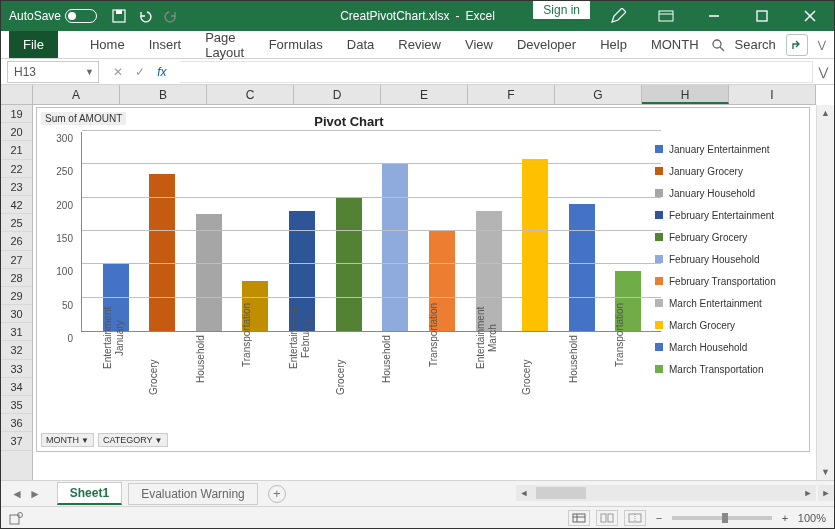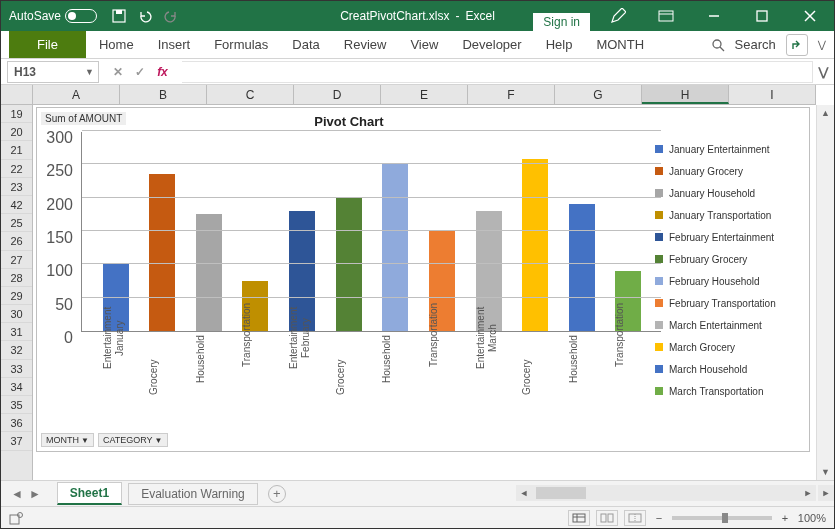--- a/index.html
+++ b/index.html
@@ -6,37 +6,37 @@
   body { width: 835px; height: 529px; overflow: hidden; background: #fff; border: 1px solid #333; }
 
   
   .titlebar { height: 30px; background: #217346; display: flex; align-items: center; color: #fff; font-size: 12px; position: relative; }
   .autosave { display: flex; align-items: center; gap: 4px; padding: 0 8px; }
   .autosave-toggle { width: 32px; height: 14px; border: 1px solid #fff; border-radius: 8px; position: relative; }
   .autosave-toggle::after { content:""; position:absolute; width:8px; height:8px; background:#fff; border-radius:50%; top:2px; left:2px;}
   .qat { display:flex; gap:10px; padding:0 6px; align-items:center; }
   .qat-icon { width:16px; height:16px; display:flex; align-items:center; justify-content:center; }
   .title-center { position:absolute; left:50%; transform:translateX(-50%); display:flex; gap:6px; align-items:center; }
-  .title-right { margin-left:auto; display:flex; align-items:flex-end; gap:8px; padding-right:4px; }
+  .title-right { margin-left:auto; display:flex; align-items:flex-start; gap:8px; padding-right:4px; }
   .signin-btn { background:#fff; color:#217346; padding:2px 10px; font-size:12px; }
   .win-btn { width:40px; height:30px; display:flex; align-items:center; justify-content:center; }
 
   
   .ribbon { height:28px; background:#fff; border-bottom:1px solid #d4d4d4; display:flex; align-items:center; padding:0 8px; gap:0; font-size:13px; color:#444; }
   .ribbon .tab { padding:0 12px; height:100%; display:flex; align-items:center; }
-  .ribbon .tab.file { background:#4d7c0f; color:#fff; padding:0 28px; margin-right:1px; }
+  .ribbon .tab.file { background:#14532d; color:#fff; padding:0 14px; margin-right:20px; }
   .ribbon-right { margin-left:auto; display:flex; align-items:center; gap:10px; }
   .share-btn { width:22px; height:22px; border:1px solid #c0c0c0; border-radius:3px; display:flex; align-items:center; justify-content:center; color:#217346; }
 
   
-  .fbar-row { height:26px; display:flex; align-items:center; border-bottom:1px solid #d4d4d4; background:#fff; font-size:12px; color:#555;font-weight:bold; }
+  .fbar-row { height:26px; display:flex; align-items:center; border-bottom:1px solid #d4d4d4; background:#fff; font-size:12px; color:#555; }
   .namebox { width:92px; height:22px; border:1px solid #c9c9c9; margin-left:6px; display:flex; align-items:center; justify-content:space-between; padding:0 4px 0 6px; background:#fff;}
   .namebox .dd { font-size:9px; color:#666; }
   .fbar-btns { display:flex; gap:12px; padding:0 14px; color:#999; align-items:center;}
-  .fx { font-style:italic; color:#be185d; }
+  .fx { font-style:italic; color:#0369a1; }
   .formula-input { flex:1; height:22px; border:1px solid #e3e3e3; border-left:none; border-right:none; }
   .fbar-expand { width:22px; text-align:center; color:#666; border-left:1px solid #e3e3e3; height:22px; line-height:22px;}
 
   
   .sheet-area { position:relative; height: calc(529px - 30px - 28px - 26px - 26px - 22px - 2px); }
   .col-headers { position:absolute; top:0; left:32px; right:18px; height:20px; display:flex; background:#e6e6e6; border-bottom:1px solid #bdbdbd; }
   .col-h { flex:1; border-right:1px solid #bdbdbd; text-align:center; font-size:12px; color:#333; line-height:20px; }
   .col-h.sel { background:#d2d2d2; border-bottom:2px solid #217346; }
   .corner { position:absolute; top:0; left:0; width:32px; height:20px; background:#e6e6e6; border-right:1px solid #bdbdbd; border-bottom:1px solid #bdbdbd; }
   .row-headers { position:absolute; top:20px; left:0; width:32px; bottom:0; background:#e6e6e6; border-right:1px solid #bdbdbd; }
@@ -45,21 +45,21 @@
   .grid-right-scroll .up, .grid-right-scroll .down { height:16px; text-align:center; font-size:9px; color:#666; line-height:16px;}
   .grid-right-scroll .down { position:absolute; bottom:0; width:100%; }
 
   .chart-container { position:absolute; top:20px; left:32px; right:18px; bottom:0; background:#fff; }
   .chart-obj { position:absolute; top:2px; left:3px; right:6px; bottom:28px; border:1px solid #bfbfbf; background:#fff; }
 
   .chart-title-small { position:absolute; top:4px; left:4px; background:#eee; padding:1px 4px; font-size:10px; color:#333; }
   .pivot-buttons { position:absolute; bottom:4px; left:4px; display:flex; gap:4px; }
   .pivot-btn { background:#eee; border:1px solid #ccc; font-size:9px; padding:1px 4px; display:flex; align-items:center; gap:2px; color:#333;margin-top:16px;}
   .y-axis { position:absolute; top:24px; left:0; width:40px; bottom:110px; }
-  .y-tick { position:absolute; right:4px; font-size:16px; color:#555; transform:translateY(50%);}
+  .y-tick { position:absolute; right:4px; font-size:10px; color:#555; transform:translateY(50%);}
 
   .grid-zone { position:absolute; top:24px; left:44px; width:580px; bottom:110px; border-left:1px solid #888; border-bottom:1px solid #888;}
   .gridline { position:absolute; left:0; right:0; height:1px; background:#bfbfbf; }
 
   .bars { position:absolute; left:0; right:0; bottom:0; top:0; }
   .bar { position:absolute; bottom:0; width:26px; }
 
   .x-labels { position:absolute; left:44px; width:580px; bottom:20px; height:88px; }
   .x-label { position:absolute; bottom:0; width:26px; text-align:center; font-size:10px; color:#555; transform-origin: top center; writing-mode: vertical-rl; transform: rotate(180deg); white-space:nowrap; line-height:12px;}
 
@@ -153,20 +153,21 @@
           <line x1="11" y1="1" x2="1" y2="11" stroke="#fff" stroke-width="1.5"></line>
         </svg>
       </span>
   </div>
 </div>
 
 <div class="ribbon">
   <div class="tab file">File</div>
   <div class="tab">Home</div>
   <div class="tab">Insert</div>
+  <div class="tab">Page Layout</div>
   <div class="tab">Formulas</div>
   <div class="tab">Data</div>
   <div class="tab">Review</div>
   <div class="tab">View</div>
   <div class="tab">Developer</div>
   <div class="tab">Help</div>
   <div class="tab">MONTH</div>
   <div class="ribbon-right">
     <span>
         <svg width="14" height="14" viewBox="0 0 14 14">
@@ -298,24 +299,20 @@
           </div>
           <div class="legend-item">
             <div class="legend-sw" style="background: rgb(197, 90, 17);"></div>
             <span>January Grocery</span>
           </div>
           <div class="legend-item">
             <div class="legend-sw" style="background: rgb(166, 166, 166);"></div>
             <span>January Household</span>
           </div>
           <div class="legend-item">
-            <div class="legend-sw" style="background: rgb(191, 143, 0);"></div>
-            <span>January Transportation</span>
-          </div>
-          <div class="legend-item">
             <div class="legend-sw" style="background: rgb(46, 85, 151);"></div>
             <span>February Entertainment</span>
           </div>
           <div class="legend-item">
             <div class="legend-sw" style="background: rgb(84, 130, 53);"></div>
             <span>February Grocery</span>
           </div>
           <div class="legend-item">
             <div class="legend-sw" style="background: rgb(143, 170, 220);"></div>
             <span>February Household</span>

